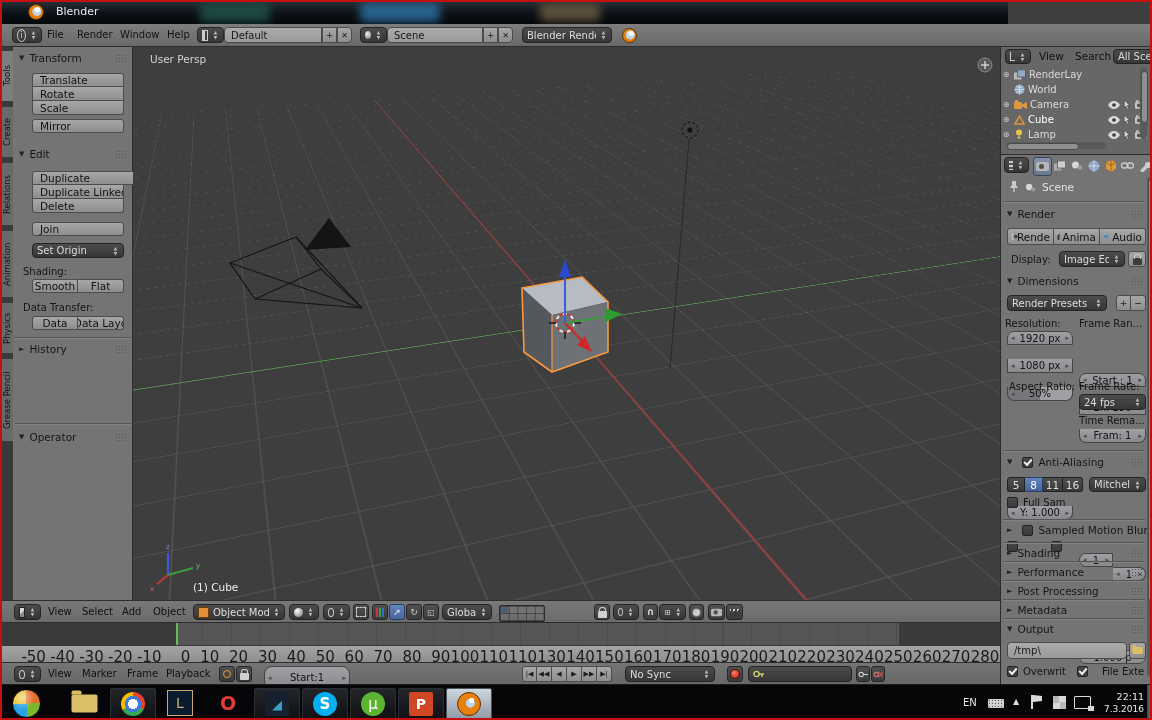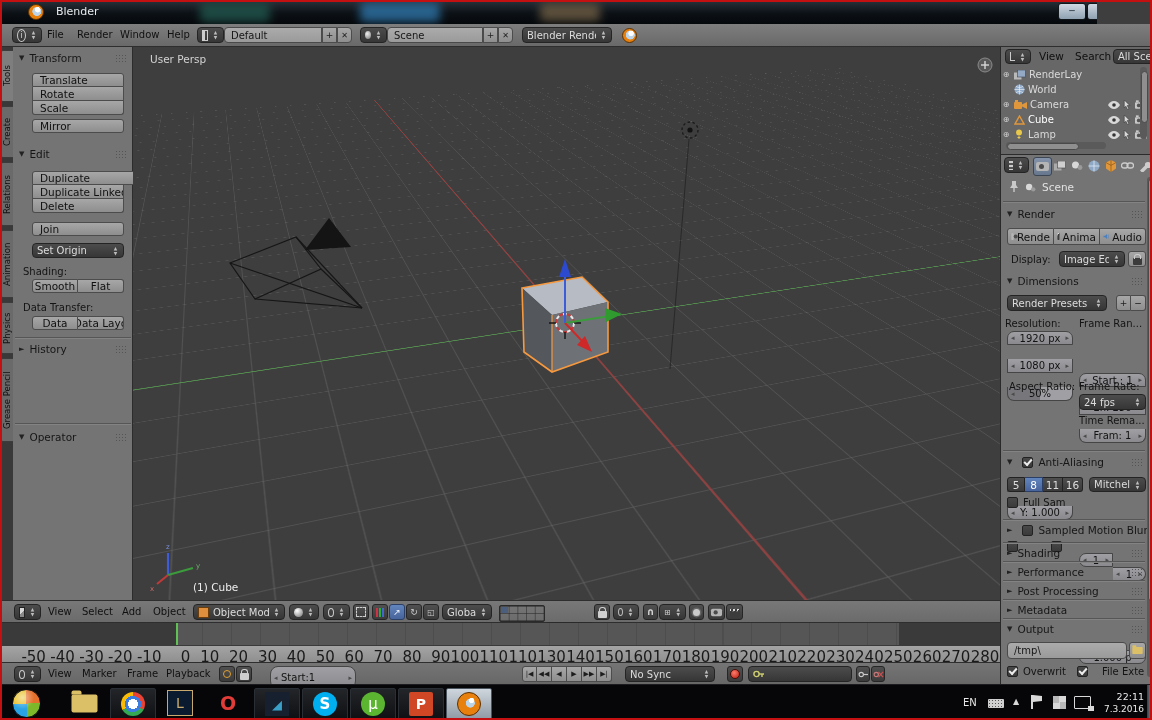--- a/index.html
+++ b/index.html
@@ -2,21 +2,21 @@
 <html><head>
 <meta charset="utf-8">
 <style>
   html,body{margin:0;padding:0;background:#000}
   .screen{position:relative;width:1152px;height:720px;overflow:hidden;background:#3e3e3e;
           font-family:"DejaVu Sans",sans-serif;font-size:10px;color:#141414;cursor:default}
   .abs{position:absolute}
   .rec-border{position:absolute;inset:0;border:2px solid #c41010;z-index:99;pointer-events:none}
 
   
-  .titlebar{position:absolute;left:0;top:0;width:1097px;height:24px;
+  .titlebar{position:absolute;left:0;top:0;width:1008px;height:24px;
             background:linear-gradient(#2b333c,#0c1116 55%,#05080b);overflow:hidden}
   .blob{position:absolute;border-radius:4px;filter:blur(5px);opacity:.85}
   .title-text{color:#e6eaee;font-size:11px}
   .winbtn{position:absolute;top:3px;width:26px;height:15px;border-radius:3px;border:1px solid #11161b;
           background:linear-gradient(#cfd8e2,#8fa1b1);display:flex;align-items:center;justify-content:center;
           color:#13202c;font-size:9px;line-height:1}
   .winbtn.close{background:linear-gradient(#e09a86,#b4523c);color:#2b0d06}
   .winbtn.min::before{content:"─"} .winbtn.max::before{content:"□"} .winbtn.close::before{content:"✕"}
   .blogo{display:inline-block;width:14px;height:14px;border-radius:50%;
          background:radial-gradient(circle at 62% 34%,#ffffff 0 2.4px,rgba(255,255,255,0) 3px),
@@ -449,21 +449,21 @@
     <div class="menu abs" style="left:82px;top:5px">Marker</div>
     <div class="menu abs" style="left:127px;top:5px">Frame</div>
     <div class="menu abs" style="left:166px;top:5px">Playback</div>
     <div class="ibtn abs" style="left:219px;top:3px;width:16px;height:16px">
         <span style="width:8px;height:8px;border-radius:50%;border:1.5px solid #e0a030;box-sizing:border-box"></span>
       </div>
     <div class="ibtn abs" style="left:236px;top:3px;width:16px;height:16px">
         <span class="mini-lock"></span>
       </div>
 
-    <div class="nf abs" style="left:270px;top:3px;width:86px;height:23px;justify-content:flex-start;padding:0 10px">
+    <div class="nf abs" style="left:264px;top:3px;width:86px;height:23px;justify-content:center;padding:0 10px">
         <span>Start:</span>
         <span>1</span>
       </div>
     <div class="nf abs" style="left:346px;top:3px;width:86px;height:16px;justify-content:space-between;padding:0 10px">
         <span>End:</span>
         <span>250</span>
       </div>
     <div class="nf abs" style="left:438px;top:3px;width:70px;height:16px">
         <span>1</span>
       </div>

